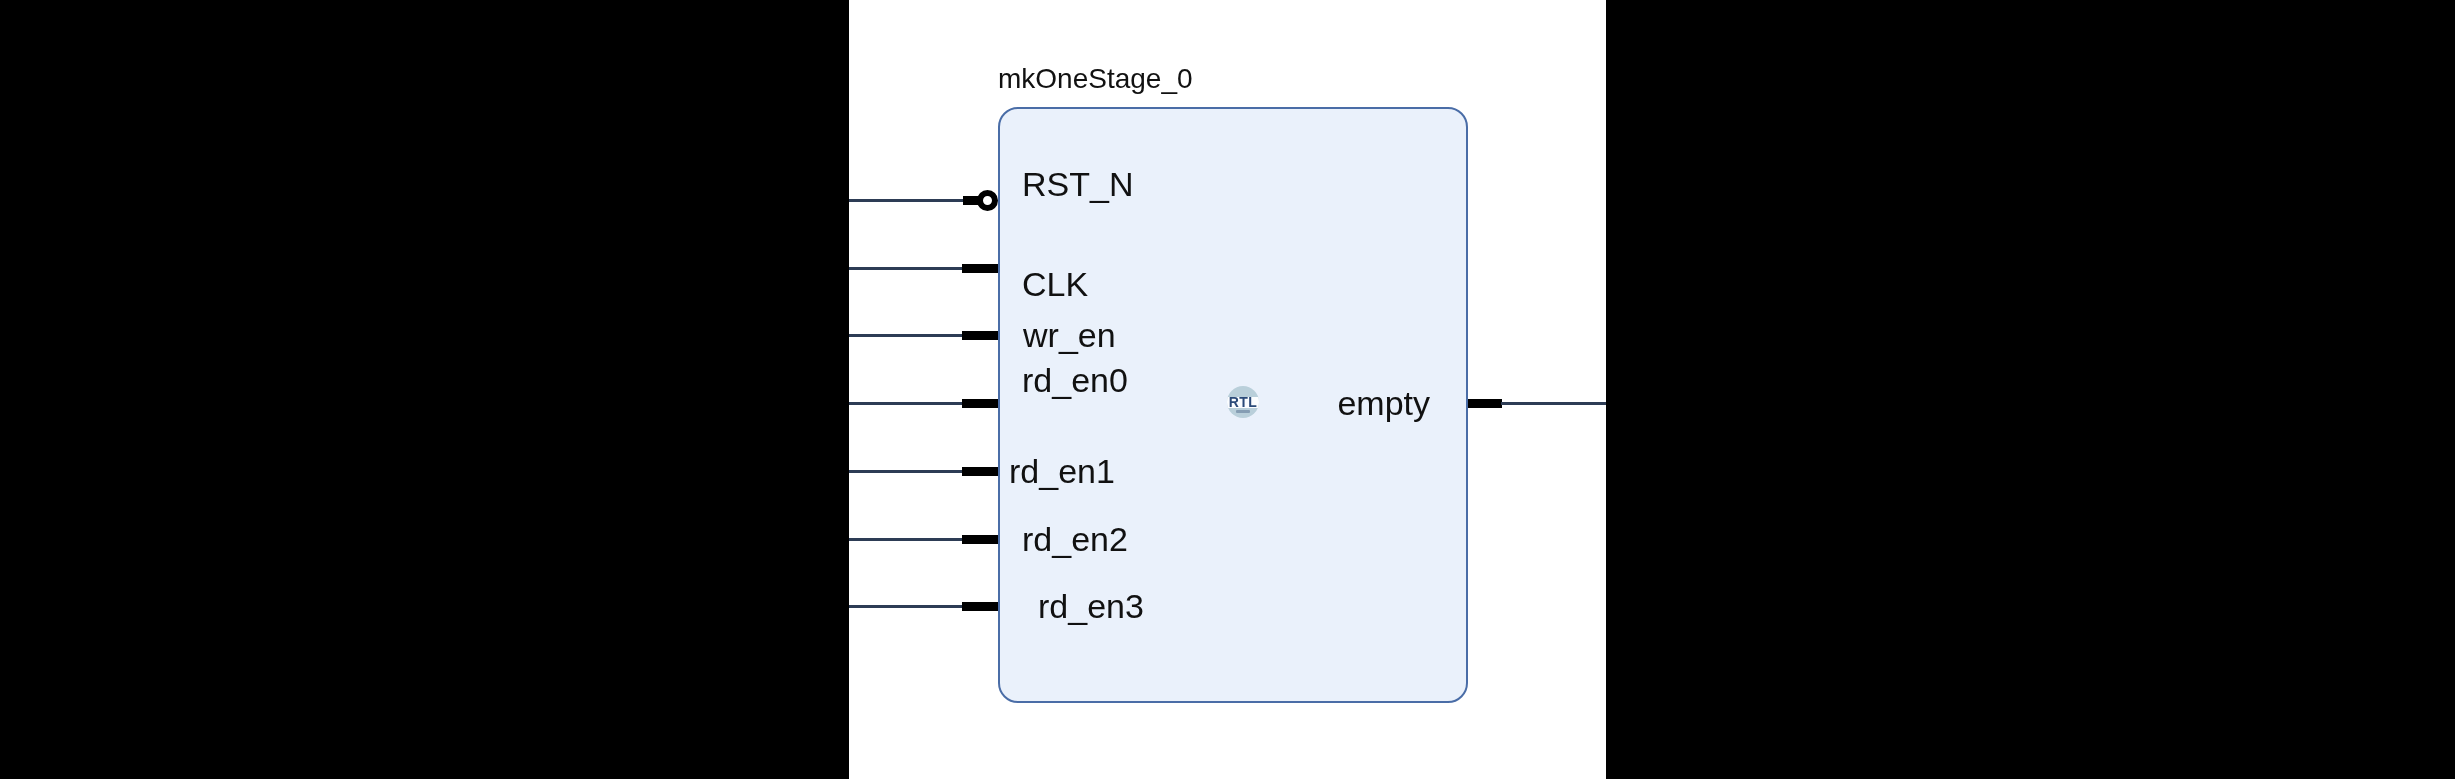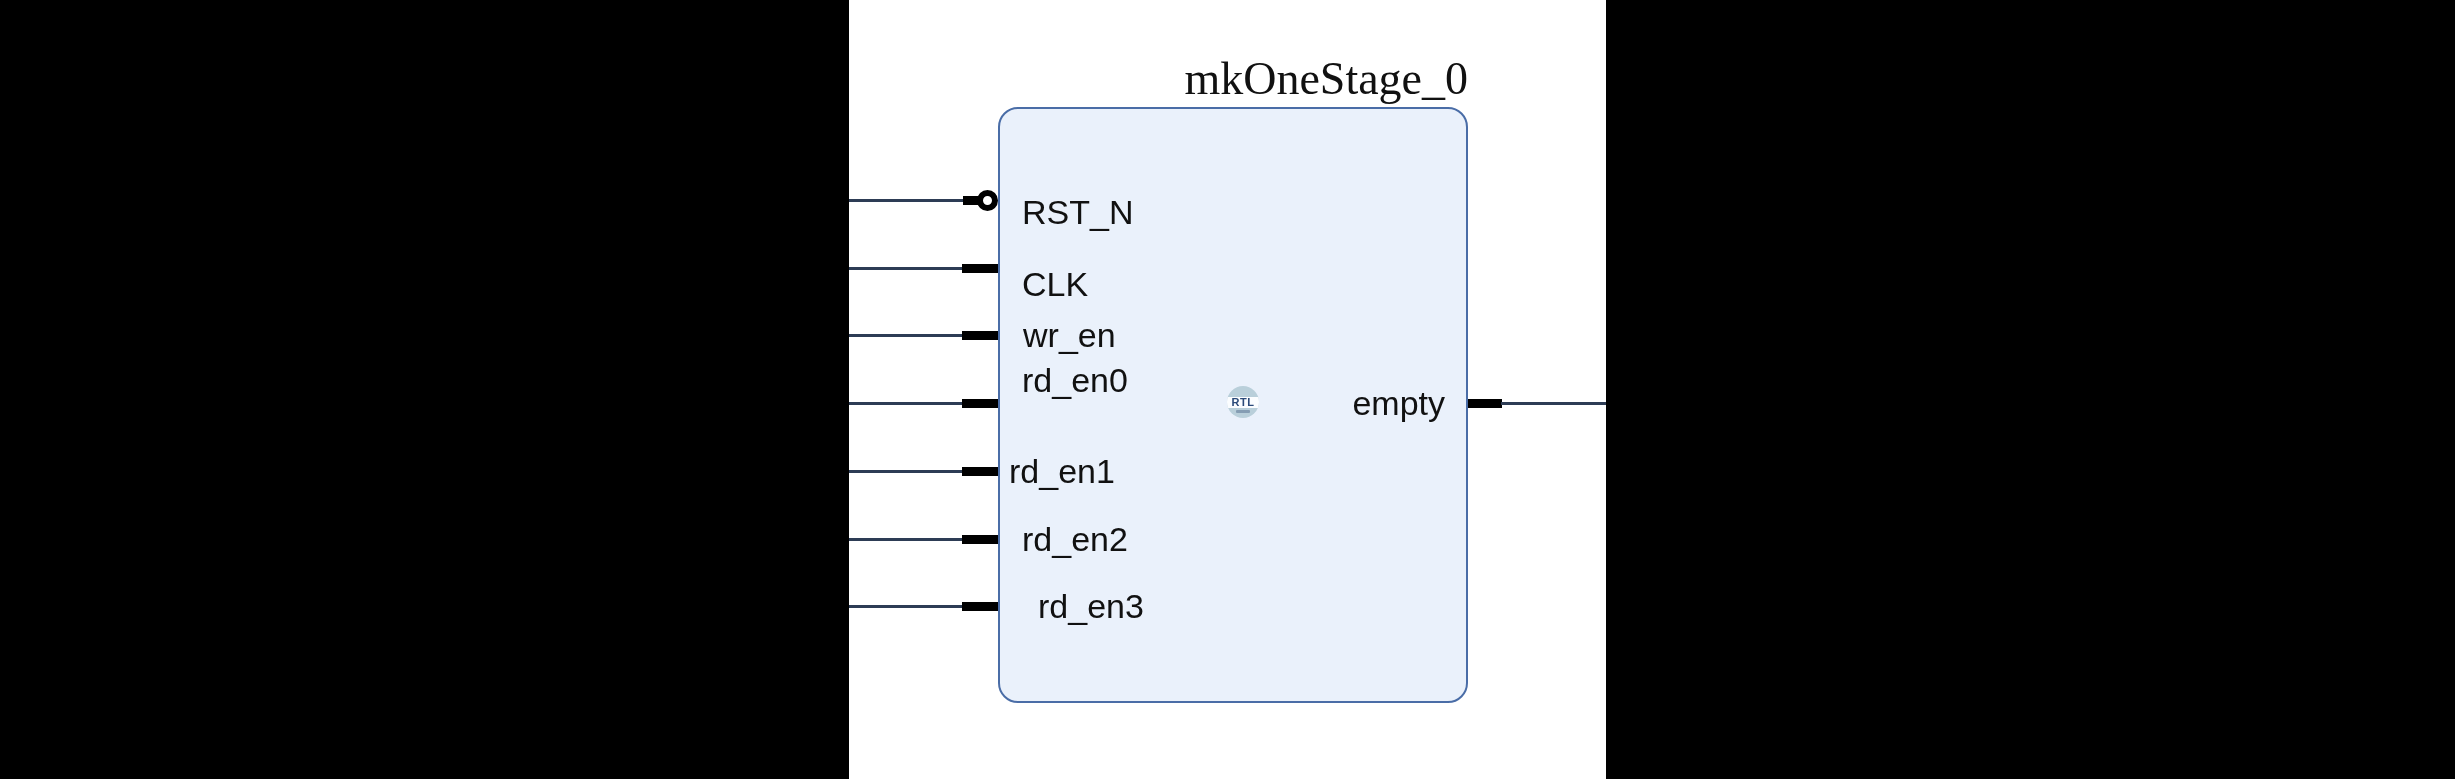--- a/index.html
+++ b/index.html
@@ -27,25 +27,24 @@
     position: absolute; left: 149px; top: 107px;
     width: 470px; height: 596px;
     box-sizing: border-box;
     background: var(--block-fill, #eaf1fb);
     border: 2px solid var(--block-border, #4a6da7);
     border-radius: 20px;
   }
 
   .instance-name {
     position: absolute; left: 149px; top: 62px;
-    width: 470px; text-align: right;
-    font-size: 46px; line-height: 34px;
+    width: 470px; text-align: left;
+    font-size: 28px; line-height: 34px;
     color: var(--instance-text, #111111);
     white-space: nowrap;
-    font-family: Liberation Serif, serif;
   }
   .module-name {
     position: absolute; left: 149px; top: 709px;
     width: 470px; text-align: center;
     font-size: 38px; line-height: 40px;
     color: var(--module-text, #4468a8);
     white-space: nowrap;
   }
 
   .wire {
@@ -81,21 +80,21 @@
     background: var(--icon-circle, #b9cfda);
     overflow: hidden;
   }
   .rtl-icon .band {
     position: absolute; left: -2px; right: -2px; top: 11px;
     height: 11px;
     background: #fbfdff;
     display: flex; align-items: center; justify-content: center;
   }
   .rtl-icon .band span {
-    font-size: 11px; line-height: 11px;
+    font-size: 14px; line-height: 11px;
     font-weight: bold;
     letter-spacing: 0.5px;
     color: var(--icon-text, #2b4a79);
   }
   .rtl-icon .microtext {
     position: absolute; left: 9px; top: 24px;
     width: 14px; height: 3px;
     background: rgba(70, 95, 130, 0.45);
     border-radius: 1px;
   }
@@ -110,21 +109,21 @@
 
   <div class="instance-name">mkOneStage_0</div>
 
   <div class="block"></div>
 
   <div id="ports-layer">
       <div>
         <div class="wire" style="left:0;top:199px;width:114px"></div>
         <div class="pin" style="left:114px;top:196px;width:15px"></div>
         <div class="bubble" style="left:128px;top:190px"></div>
-        <div class="plabel" style="left:173px;top:212px">RST_N</div>
+        <div class="plabel" style="left:173px;top:184px">RST_N</div>
       </div>
       <div>
         <div class="wire" style="left:0;top:267px;width:113px"></div>
         <div class="pin" style="left:113px;top:264px;width:36px"></div>
         <div class="plabel" style="left:173px;top:284px">CLK</div>
       </div>
       <div>
         <div class="wire" style="left:0;top:334px;width:113px"></div>
         <div class="pin" style="left:113px;top:331px;width:36px"></div>
         <div class="plabel" style="left:174px;top:335px">wr_en</div>
@@ -143,21 +142,21 @@
         <div class="wire" style="left:0;top:538px;width:113px"></div>
         <div class="pin" style="left:113px;top:535px;width:36px"></div>
         <div class="plabel" style="left:173px;top:539px">rd_en2</div>
       </div>
       <div>
         <div class="wire" style="left:0;top:605px;width:113px"></div>
         <div class="pin" style="left:113px;top:602px;width:36px"></div>
         <div class="plabel" style="left:189px;top:606px">rd_en3</div>
       </div>
       <div>
-        <div class="plabel out" style="right:161px;top:403px">empty</div>
+        <div class="plabel out" style="right:176px;top:403px">empty</div>
         <div class="pin" style="left:619px;top:399px;width:34px"></div>
         <div class="wire" style="left:652px;top:402px;width:105px"></div>
       </div>
     </div>
 
   <div class="rtl-icon">
     <div class="band">
       <span>RTL</span>
     </div>
     <div class="microtext"></div>

